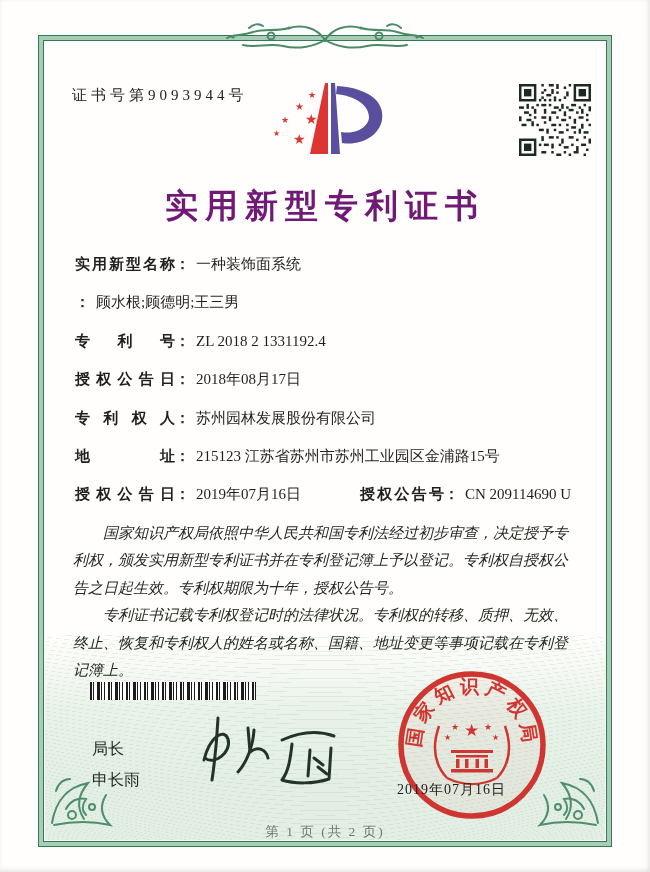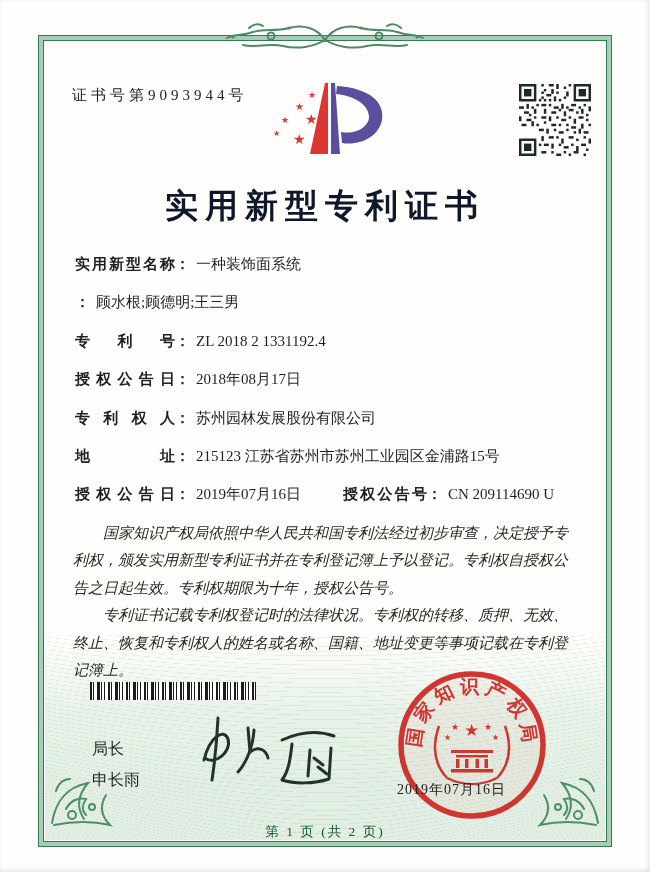--- a/index.html
+++ b/index.html
@@ -29,46 +29,46 @@
   .ornament-top{position:absolute;left:225px;top:18px;width:200px;height:42px;}
   .flourish{position:absolute;width:84px;height:84px;}
   .flourish.bl{left:44px;bottom:41px;}
   .flourish.br{right:44px;bottom:41px;transform:scaleX(-1);}
   
   .cert-no{position:absolute;left:72px;top:86px;font-size:15px;letter-spacing:4px;color:#222;}
   .logo{position:absolute;left:265px;top:80px;width:134px;height:96px;}
   .qr{position:absolute;left:519px;top:84px;width:72px;height:72px;}
   .title{
     position:absolute;left:0;top:184px;width:100%;text-align:center;
-    font-size:33px;font-weight:600;letter-spacing:7px;color:#0f172a;
+    font-size:33px;font-weight:600;letter-spacing:7px;color:#701a75;
   }
   
   .fields{position:absolute;left:75px;top:252px;width:480px;font-size:15px;}
   .frow{display:flex;align-items:baseline;line-height:24px;margin-bottom:14.4px;white-space:nowrap;}
   .flabel{display:inline-block;width:100px;text-align:justify;text-align-last:justify;font-weight:600;color:#1f1f1f;flex:none;}
   .fcolon{font-weight:600;margin-right:6px;flex:none;}
   .fvalue{font-weight:500;color:#1f1f1f;}
-  .grant-group{display:flex;align-items:baseline;margin-left:42px;}
+  .grant-group{display:flex;align-items:baseline;margin-left:59px;}
   .grant-group .flabel{width:84px;}
   
   .body-text{position:absolute;left:73px;top:520px;width:506px;font-size:15px;line-height:27.4px;color:#24281f;}
   .body-text p{margin:0;text-indent:2em;font-style:italic;}
   
   .barcode{
     position:absolute;left:90px;top:682px;width:166px;height:18px;
     background:repeating-linear-gradient(90deg,
       #1c1c1c 0 2px, #fff 2px 3px, #1c1c1c 3px 4px, #fff 4px 7px,
       #1c1c1c 7px 10px, #fff 10px 11px, #1c1c1c 11px 12px, #fff 12px 14px,
       #1c1c1c 14px 15px, #fff 15px 18px);
   }
   .director{position:absolute;left:92px;top:733px;font-size:16px;line-height:31px;color:#1f241f;z-index:2;}
   .sig{position:absolute;left:182px;top:706px;width:170px;height:92px;z-index:2;}
   .seal{position:absolute;left:393px;top:666px;width:158px;height:158px;z-index:1;}
   .seal-date{position:absolute;left:397px;top:781px;font-size:14px;letter-spacing:1px;color:#1d1d1d;z-index:3;}
-  .footer{position:absolute;left:0;top:823px;width:100%;text-align:center;font-size:13.5px;letter-spacing:2px;color:#14532d;z-index:2;}
+  .footer{position:absolute;left:0;top:823px;width:100%;text-align:center;font-size:13.5px;letter-spacing:2px;color:#737373;z-index:2;}
   svg{display:block;}
 </style>
 </head>
 <body>
 
 <div class="page">
 
   <div class="frame">
     <div class="watermark"></div>
   </div>

